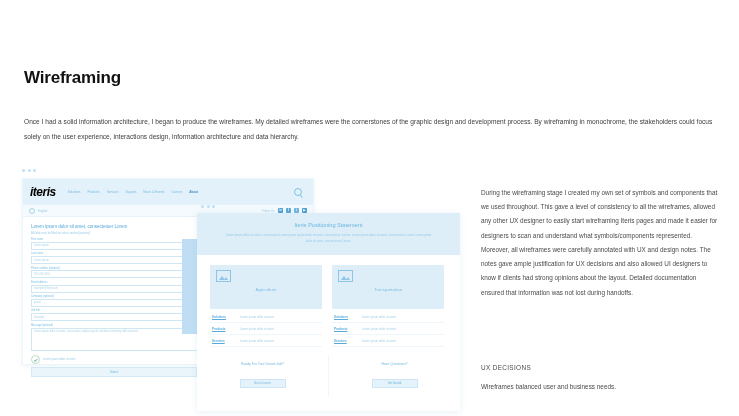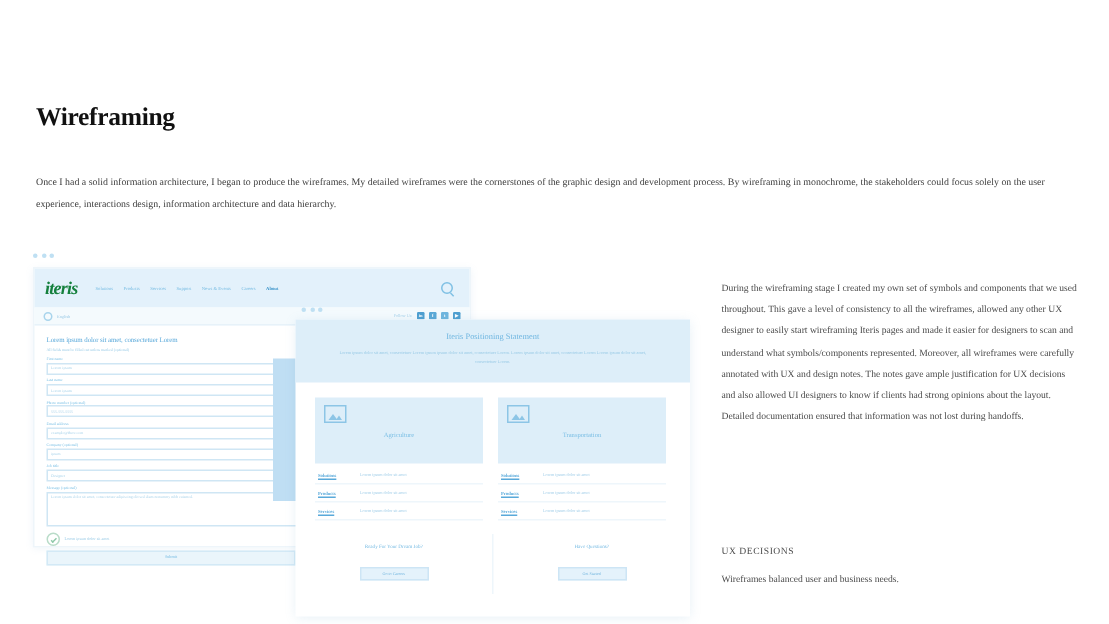--- a/index.html
+++ b/index.html
@@ -5,21 +5,21 @@
   html, body {
     margin: 0; padding: 0;
     background: #ffffff;
   }
   body {
     width: 739px; height: 416px;
     position: relative; overflow: hidden;
     font-family: "Liberation Sans", sans-serif;
     color: #2b2b2b;
   }
-  .page { position: absolute; inset: 0; font-family: Liberation Serif, serif; }
+  .page { position: absolute; inset: 0; }
 
   
   .page-title {
     position: absolute; left: 24px; top: 68px;
     font-size: 17px; font-weight: bold; letter-spacing: -0.2px;
     color: #111111;
   }
   .intro {
     position: absolute; left: 24px; top: 114px; width: 694px;
     font-size: 6.6px; line-height: 2.35; color: #3d3d3d;
@@ -59,21 +59,21 @@
     position: absolute; left: 0; top: 9px; width: 290px; height: 185px;
     background: #ffffff; border: 0.5px solid #eef5fa;
     box-shadow: 0 1px 5px rgba(120,170,205,0.13);
   }
   .wb-navbar {
     position: relative; height: 26px; background: #e3f1fb;
     display: flex; align-items: center;
   }
   .logo {
     margin-left: 7px; font-size: 12px; font-weight: bold;
-    color: #15803d; letter-spacing: -0.5px; font-style: italic;
+    color: #000000; letter-spacing: -0.5px; font-style: italic;
   }
   .navlinks {
     display: flex; align-items: center; gap: 7px; margin-left: 12px;
   }
   .navlinks span {
     font-size: 3.1px; color: #79bde3; white-space: nowrap;
   }
   .navlinks span.active { color: #3a93c9; font-weight: bold; }
   .nav-search {
     position: absolute; right: 11px; top: 9px;

